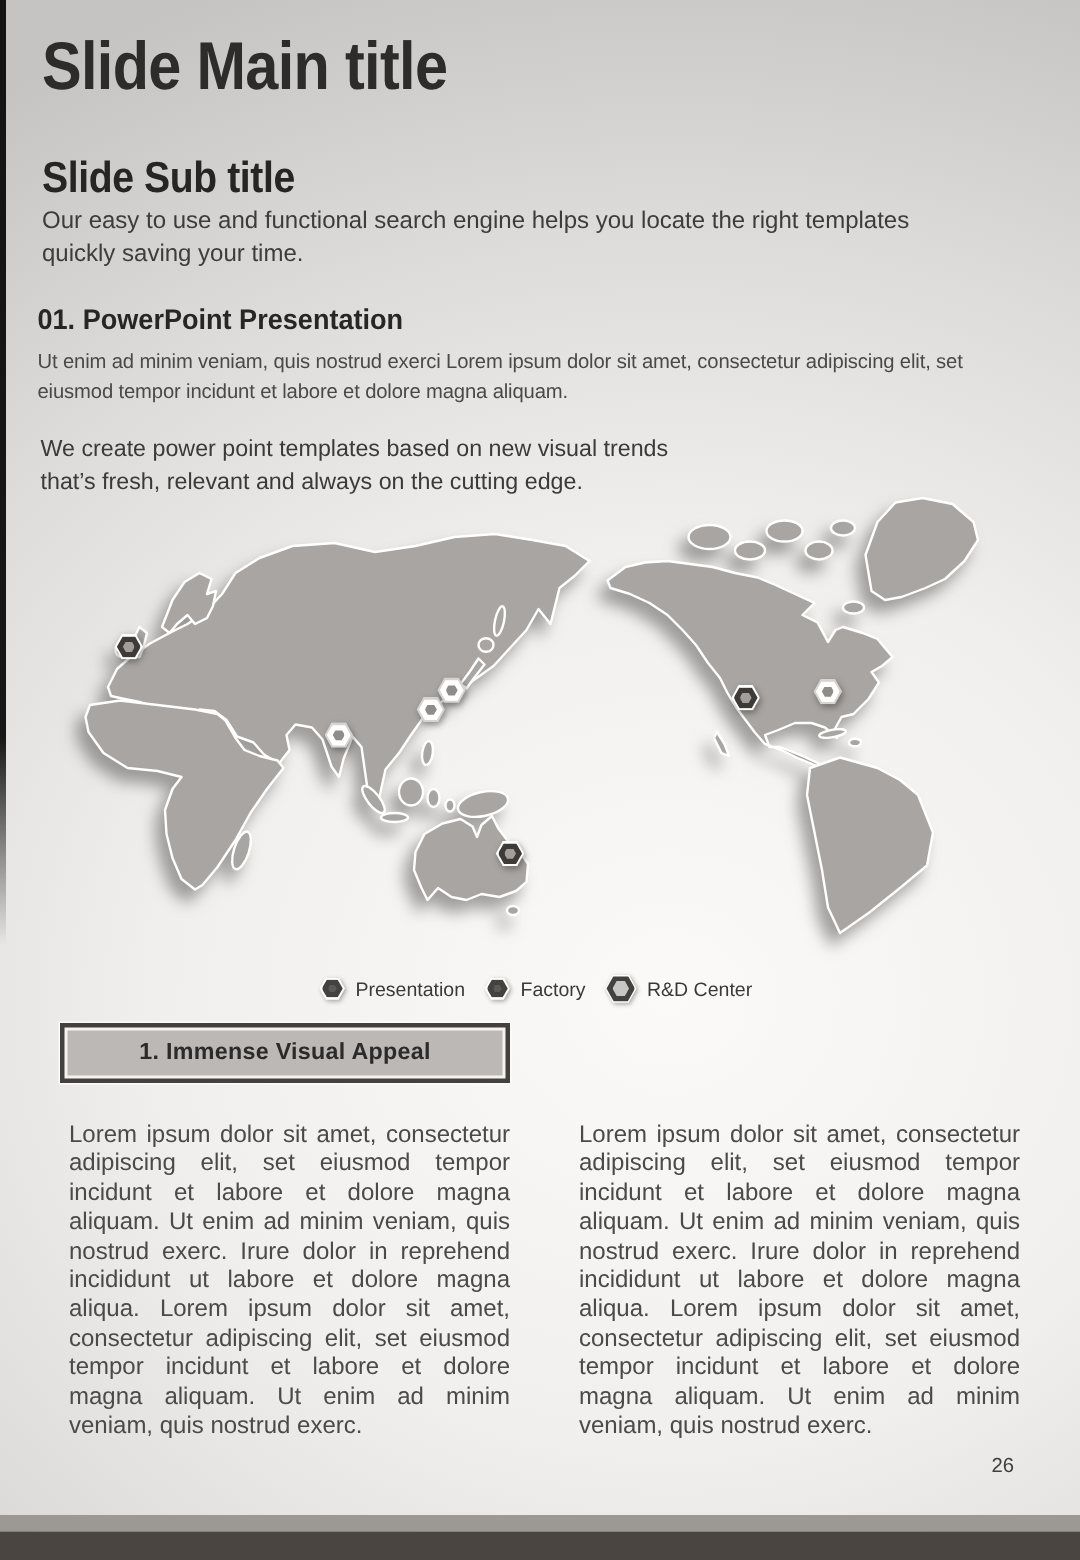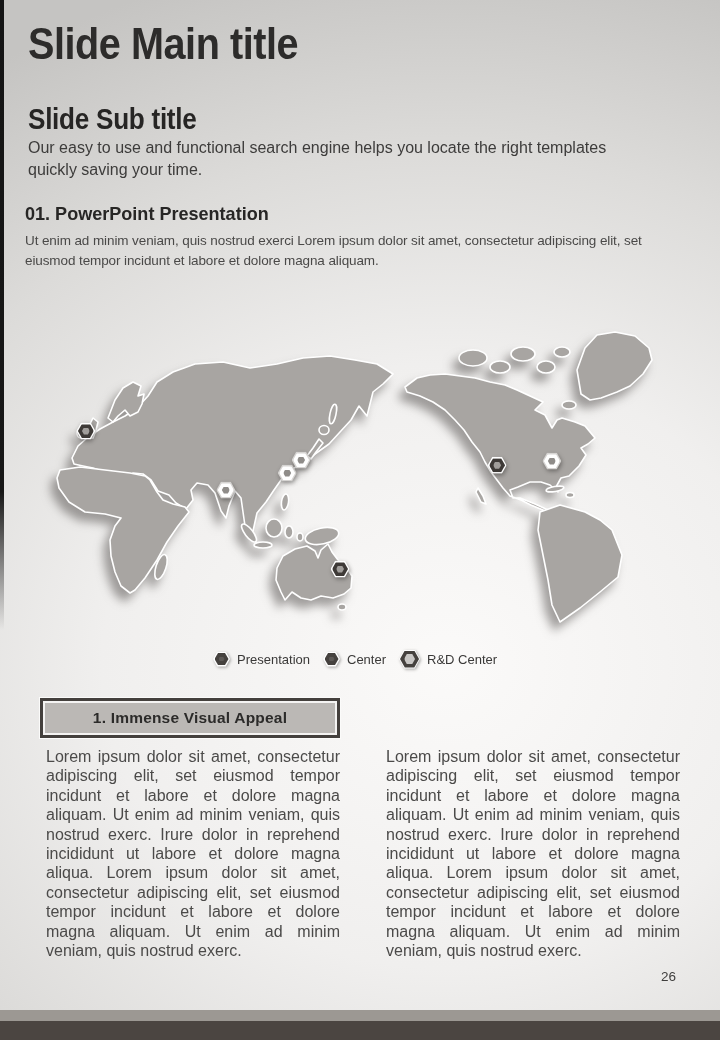--- a/index.html
+++ b/index.html
@@ -70,21 +70,21 @@
   .lhex.solid{ width:17px; height:15px; }
   .lhex.solid .halo{ background:#ffffff; }
   .lhex.solid .ring{ background:#45413e; }
   .lhex.solid .core{ width:6px; height:5px; background:#5c5855; }
   .lhex.ringlight{ width:21px; height:19px; }
   .lhex.ringlight .halo{ background:#ffffff; }
   .lhex.ringlight .ring{ background:#45413e; inset:1px; }
   .lhex.ringlight .core{ width:11px; height:10px; background:#c9c7c5; }
   
   .appeal-box{
-    position:absolute; top:698px; width:300px; height:40px; box-sizing:border-box;
+    position:absolute; top:682px; width:300px; height:40px; box-sizing:border-box;
     display:flex; align-items:center; justify-content:center;
     font-size:15.5px; font-weight:700; letter-spacing:0.2px;
   }
   .appeal-box.light{
     left:40px; background:#bbb8b5; color:#2c2b2a;
     border:2px solid #44403d;
     box-shadow: inset 0 0 0 1px #44403d, inset 0 0 0 3px #f4f3f2, 0 0 0 1px #fbfbfa;
   }
   .appeal-box.dark{
     left:380px; background:#4a4440; color:#ffffff;
@@ -111,20 +111,21 @@
 
 <div class="page">
   <div class="left-stripe"></div>
 
   <div class="main-title">Slide Main title</div>
   <div class="sub-title">Slide Sub title</div>
   <div class="sub-body">Our easy to use and functional search engine helps you locate the right templates quickly saving your time.</div>
 
   <div class="section-heading">01. PowerPoint Presentation</div>
   <div class="section-body">Ut enim ad minim veniam, quis nostrud exerci  Lorem ipsum dolor sit amet, consectetur adipiscing elit, set eiusmod tempor incidunt et labore et dolore magna aliquam.</div>
+  <div class="intro-body">We create power point templates based on new visual trends that’s fresh, relevant and always on the cutting edge.</div>
 
   <div class="map-wrap">
     <svg viewBox="0 0 660 315">
       <g style="filter:drop-shadow(-6px 8px 5px rgba(75,72,70,0.5));">
 
         <path class="land" d="M27,128 L33,116 L42,108 L55,99 L68,92 L80,86 L92,78 L103,66 L112,52 L128,42 L150,34 L178,32 L205,38 L232,34 L258,28 L285,26 L310,30 L332,34 L348,44 L338,54 L328,62 L322,86 L314,76 L306,90 L295,102 L284,114 L270,124 L261,131 L255,127 L251,137 L243,141 L236,150 L229,160 L221,172 L212,183 L208,201 L203,207 L200,196 L198,182 L196,168 L190,161 L184,176 L181,188 L176,181 L170,163 L163,155 L152,153 L146,160 L148,170 L141,179 L131,173 L124,165 L113,161 L106,150 L98,144 L88,143 L83,152 L77,155 L72,147 L60,142 L48,138 L38,136 L29,134 Z"></path>
 
         <path class="land" d="M63,88 L70,70 L78,58 L88,52 L96,56 L93,66 L99,64 L97,74 L93,82 L85,86 L80,80 L73,86 L68,92 Z"></path>
 
         <path class="land" d="M42,108 L44,96 L48,88 L53,92 L51,100 L48,108 Z"></path>
@@ -214,21 +215,21 @@
           <div class="hexa core"></div>
         </div>
         <span class="legend-label">Presentation</span>
       </div>
       <div class="legend-item">
         <div class="lhex solid">
           <div class="hexa halo"></div>
           <div class="hexa ring"></div>
           <div class="hexa core"></div>
         </div>
-        <span class="legend-label">Center</span>
+        <span class="legend-label">Factory</span>
       </div>
       <div class="legend-item">
         <div class="lhex ringlight">
           <div class="hexa halo"></div>
           <div class="hexa ring"></div>
           <div class="hexa core"></div>
         </div>
         <span class="legend-label">R&amp;D Center</span>
       </div>
     </div>

